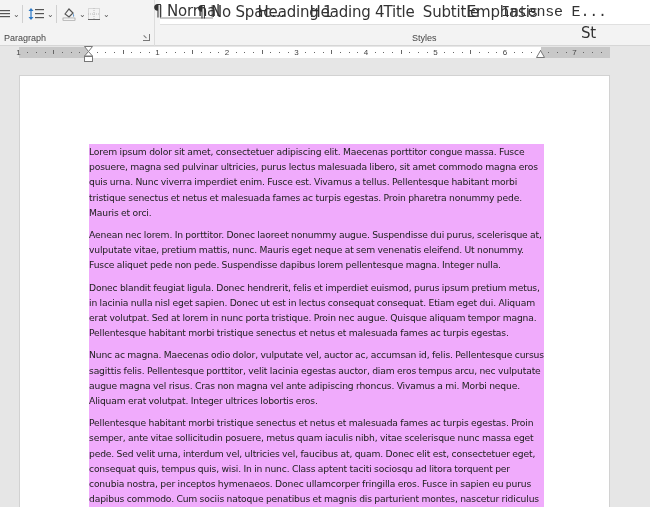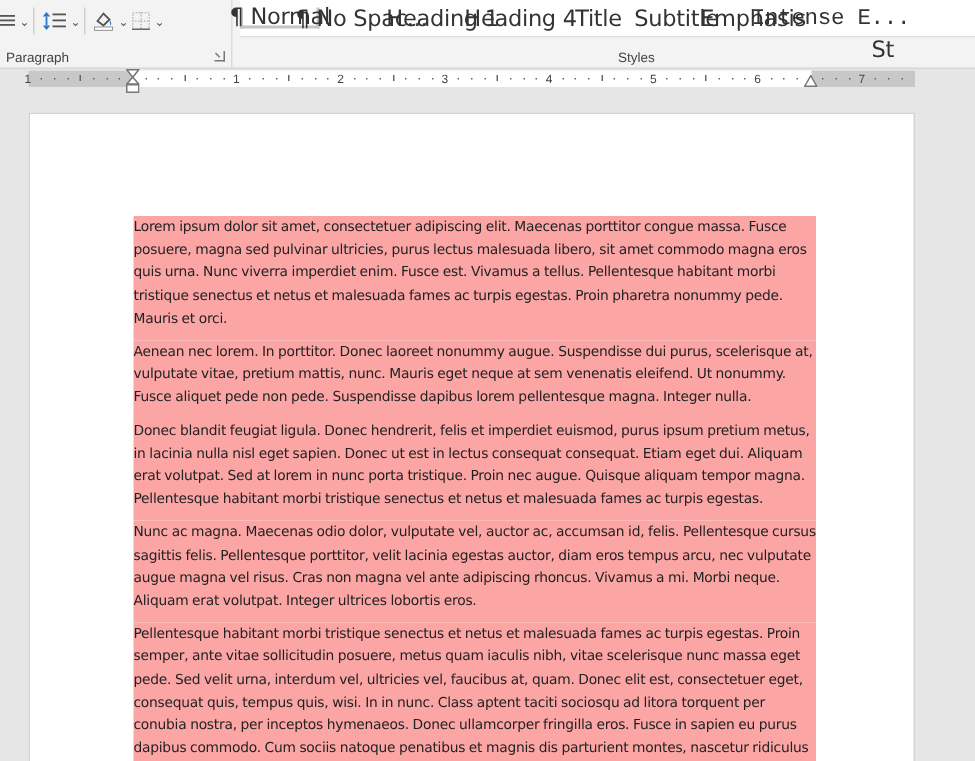--- a/index.html
+++ b/index.html
@@ -20,21 +20,21 @@
   .ruler { position: absolute; left: 19px; top: 47px; width: 591px; height: 11px; background: #fff; }
   .ruler .margin-left { position: absolute; left: 0; top: 0; width: 69px; height: 11px; background: #c8c8c8; }
   .ruler .margin-right { position: absolute; left: 522px; top: 0; width: 69px; height: 11px; background: #c8c8c8; }
   .tick { position: absolute; top: 5px; width: 1px; height: 1px; background: #666; }
   .tick.half { top: 3px; height: 4px; }
   .num { position: absolute; top: 0; font-size: 8px; color: #444; transform: translateX(-50%); line-height: 11px; }
   .indent-marker { position: absolute; left: 84px; top: 46px; width: 9px; height: 18px; }
   .right-marker { position: absolute; left: 536px; top: 50px; width: 9px; height: 8px; }
   .page { position: absolute; left: 19px; top: 75px; width: 591px; height: 440px; background: #fff; border: 1px solid #d2d2d2; }
   .content { position: absolute; left: 69px; top: 68px; width: 455px; }
-  .para { background: #fca5a5; font-family: "DejaVu Sans", sans-serif; font-size: 9.2px; line-height: 15.2px; color: #222; padding-bottom: 7px; letter-spacing: -0.15px; word-spacing: -0.3px; }
+  .para { background: #f0abfc; font-family: "DejaVu Sans", sans-serif; font-size: 9.2px; line-height: 15.2px; color: #222; padding-bottom: 7px; letter-spacing: -0.15px; word-spacing: -0.3px; }
 </style>
 </head>
 <body>
 
 <div class="ribbon">
   <div class="para-group">
     <div class="tool" style="left:0px;">
       <span>
         <svg width="10" height="12" viewBox="0 0 10 12">
             <rect x="0" y="2" width="10" height="1.2" fill="#555"></rect>

